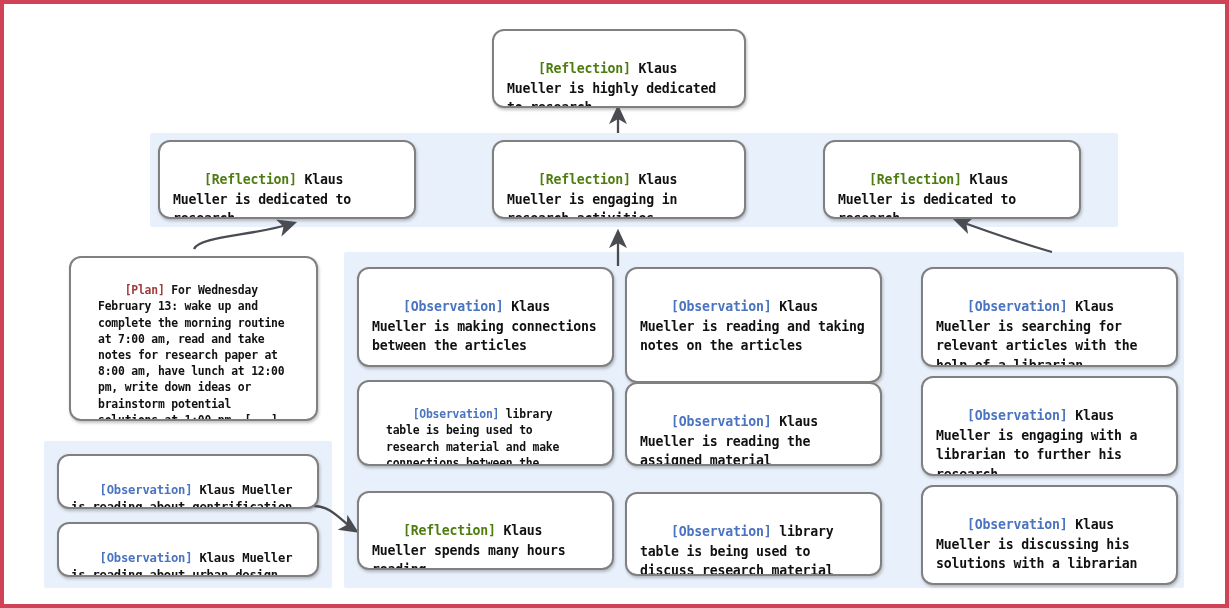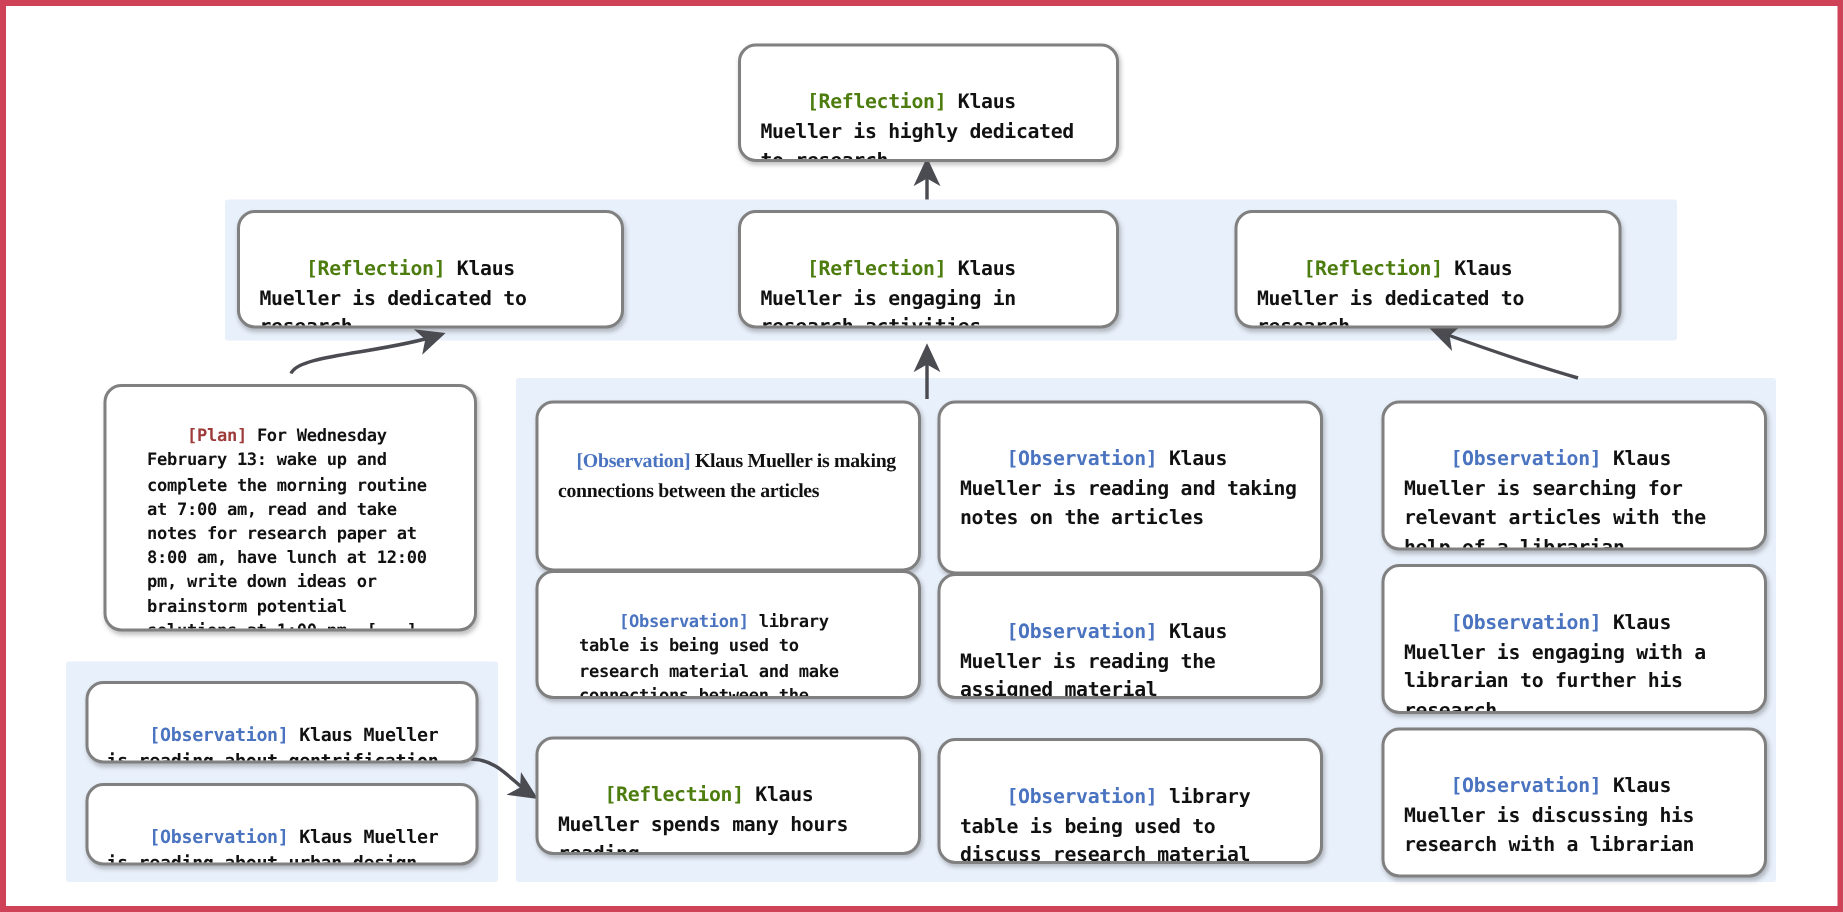--- a/index.html
+++ b/index.html
@@ -114,21 +114,21 @@
     <span class="tag tag-plan">[Plan]</span><span> For Wednesday February 13: wake up and complete the morning routine at 7:00 am, read and take notes for research paper at 8:00 am, have lunch at 12:00 pm, write down ideas or brainstorm potential solutions at 1:00 pm, [...]</span>
   </div>
 
   <div class="node tiny" style="left:53px;top:450px;width:262px;height:55px;">
     <span class="tag tag-observation">[Observation]</span><span> Klaus Mueller is reading about gentrification</span>
   </div>
   <div class="node tiny" style="left:53px;top:518px;width:262px;height:55px;">
     <span class="tag tag-observation">[Observation]</span><span> Klaus Mueller is reading about urban design</span>
   </div>
 
-  <div class="node" style="left:353px;top:263px;width:257px;height:114px;font-family:Liberation Serif, serif;">
+  <div class="node" style="left:353px;top:263px;width:257px;height:100px;">
     <span class="tag tag-observation">[Observation]</span><span> Klaus Mueller is making connections between the articles</span>
   </div>
   <div class="node small" style="left:353px;top:376px;width:257px;height:86px;">
     <span class="tag tag-observation">[Observation]</span><span> library table is being used to research material and make connections between the articles</span>
   </div>
   <div class="node" style="left:353px;top:487px;width:257px;height:79px;">
     <span class="tag tag-reflection">[Reflection]</span><span> Klaus Mueller spends many hours reading</span>
   </div>
 
   <div class="node" style="left:621px;top:263px;width:257px;height:116px;">
@@ -141,16 +141,16 @@
     <span class="tag tag-observation">[Observation]</span><span> library table is being used to discuss research material</span>
   </div>
 
   <div class="node" style="left:917px;top:263px;width:257px;height:100px;">
     <span class="tag tag-observation">[Observation]</span><span> Klaus Mueller is searching for relevant articles with the help of a librarian</span>
   </div>
   <div class="node" style="left:917px;top:372px;width:257px;height:100px;">
     <span class="tag tag-observation">[Observation]</span><span> Klaus Mueller is engaging with a librarian to further his research</span>
   </div>
   <div class="node" style="left:917px;top:481px;width:257px;height:100px;">
-    <span class="tag tag-observation">[Observation]</span><span> Klaus Mueller is discussing his research with a librarian</span>
+    <span class="tag tag-observation">[Observation]</span><span> Klaus Mueller is discussing his solutions with a librarian</span>
   </div>
 
 </div>
 
 </body></html>

